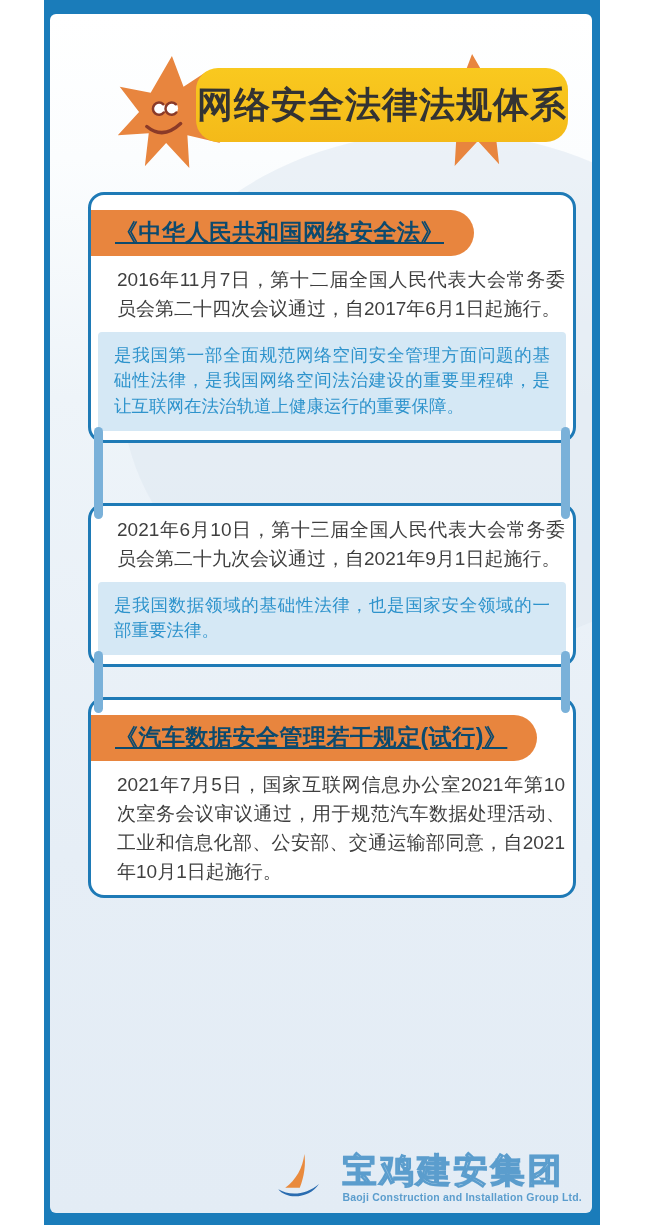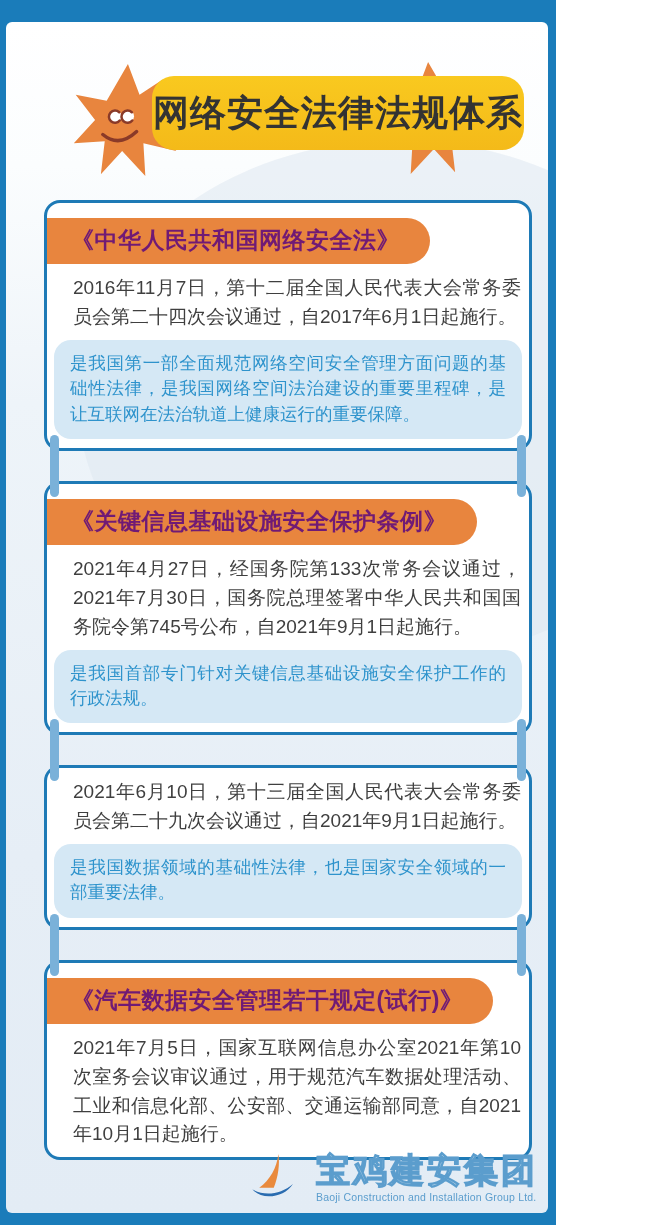--- a/index.html
+++ b/index.html
@@ -2,21 +2,22 @@
 <html><head>
 <meta charset="utf-8">
 <style>
   * { margin: 0; padding: 0; box-sizing: border-box; }
   html, body { width: 650px; }
   body { font-family: "Liberation Sans", "DejaVu Sans", sans-serif; }
 
   .frame {
     width: 556px; height: 1225px;
     background: #1a7cba;
-    padding: 22px 8px 12px 6px;
+    padding: 14px 8px 12px 6px;
+    margin-left: 44px;
   }
   .page {
     position: relative;
     width: 100%; height: 100%;
     border-radius: 6px;
     background: linear-gradient(180deg, #ffffff 0%, #fbfdfe 12%, #eef4f9 32%, #e6eef6 70%, #e3ecf5 100%);
     overflow: hidden;
   }
   .bg-curve {
     position: absolute; top: 118px; right: -170px;
@@ -53,39 +54,40 @@
     border: 3px solid #1e7ab6;
     border-radius: 16px;
     display: flex; flex-direction: column;
     overflow: hidden;
   }
   .card:first-child { margin-top: 16px; }
   .ribbon {
     align-self: flex-start;
     margin-top: 15px;
     background: #e8853e;
-    color: #701a75;
+    color: #0c4a6e;
     font-size: 23px; font-weight: 700;
     line-height: 1;
     padding: 11px 30px 12px 24px;
     border-radius: 0 26px 26px 0;
     letter-spacing: 0.5px;
     white-space: nowrap;
+    text-decoration: underline;
   }
   .card-body {
     margin: 10px 0 8px;
     padding: 0 8px 0 26px;
     font-size: 19px; line-height: 1.52;
     color: #3f3f3f;
     text-align: justify;
   }
   .note {
     margin: auto 7px 9px 7px;
     background: #d5e8f5;
-    border-radius: 17px;
+    border-radius: 4px;
     padding: 11px 16px 12px;
     font-size: 17.5px; line-height: 1.45;
     color: #2e93cc;
     text-align: justify;
   }
 
   .gap { position: relative; z-index: 4; height: 30px; margin: 0 16px 0 38px; }
   .connector {
     position: absolute; top: -16px;
     width: 9px; height: 62px;
@@ -105,21 +107,21 @@
   .wm-cn {
     font-size: 34px; font-weight: 700; letter-spacing: 3px;
     color: #f2f8fc;
     -webkit-text-stroke: 1.3px #5b9dcd;
     text-shadow: 0 0 1px #5b9dcd;
     line-height: 1.05;
     white-space: nowrap;
   }
   .wm-en {
     font-size: 10.5px; color: #5b9dcd; letter-spacing: 0.2px;
-    margin-top: 2px; white-space: nowrap;
+    margin-top: 2px; white-space: nowrap; font-weight: bold;
   }
 </style>
 </head>
 <body>
 
 <div class="frame">
   <div class="page">
     <div class="bg-curve"></div>
 
     <div class="header">
@@ -152,25 +154,20 @@
         <div class="ribbon">《中华人民共和国网络安全法》</div>
         <p class="card-body">2016年11月7日，第十二届全国人民代表大会常务委员会第二十四次会议通过，自2017年6月1日起施行。</p>
         <div class="note">是我国第一部全面规范网络空间安全管理方面问题的基础性法律，是我国网络空间法治建设的重要里程碑，是让互联网在法治轨道上健康运行的重要保障。</div>
       </section>
 
       <div class="gap">
         <i class="connector cl"></i>
         <i class="connector cr"></i>
       </div>
 
-      <section class="card">
-        <div class="ribbon">《关键信息基础设施安全保护条例》</div>
-        <p class="card-body">2021年4月27日，经国务院第133次常务会议通过，2021年7月30日，国务院总理签署中华人民共和国国务院令第745号公布，自2021年9月1日起施行。</p>
-        <div class="note">是我国首部专门针对关键信息基础设施安全保护工作的行政法规。</div>
-      </section>
 
       <div class="gap">
         <i class="connector cl"></i>
         <i class="connector cr"></i>
       </div>
 
       <section class="card">
         <p class="card-body">2021年6月10日，第十三届全国人民代表大会常务委员会第二十九次会议通过，自2021年9月1日起施行。</p>
         <div class="note">是我国数据领域的基础性法律，也是国家安全领域的一部重要法律。</div>
       </section>

